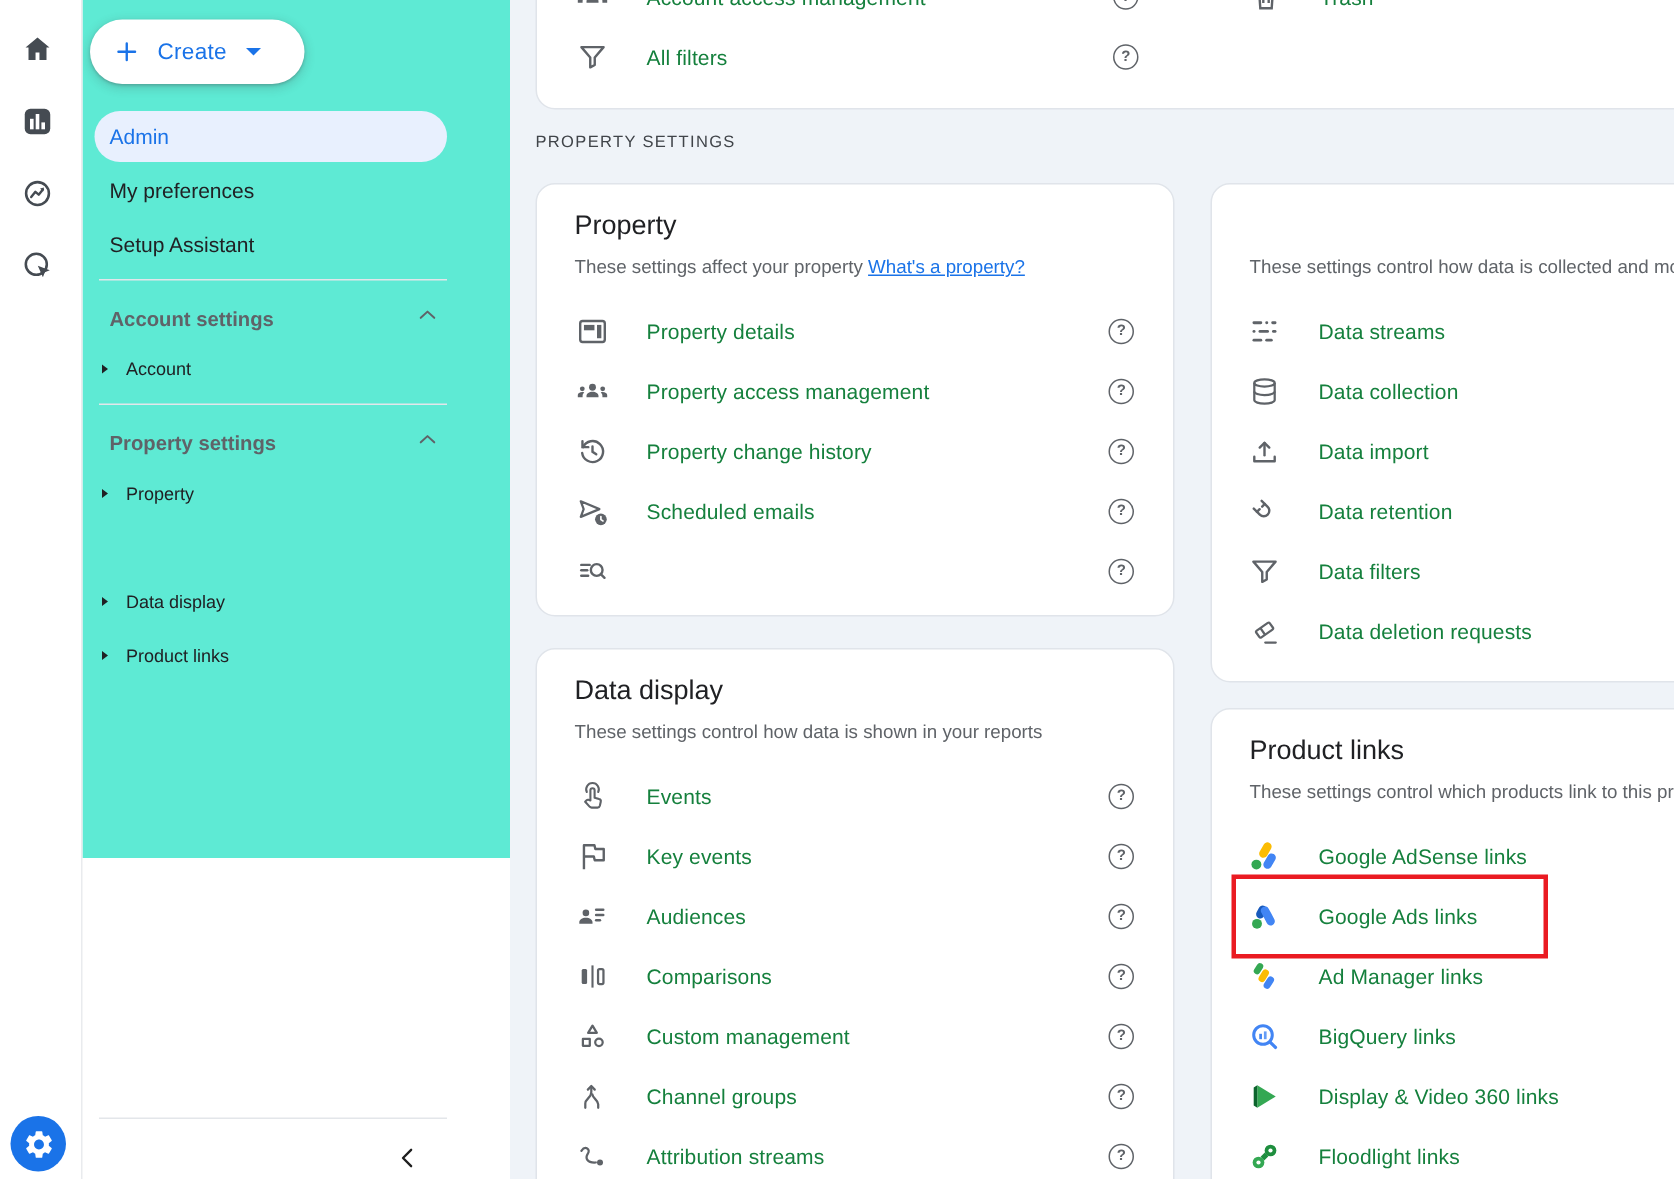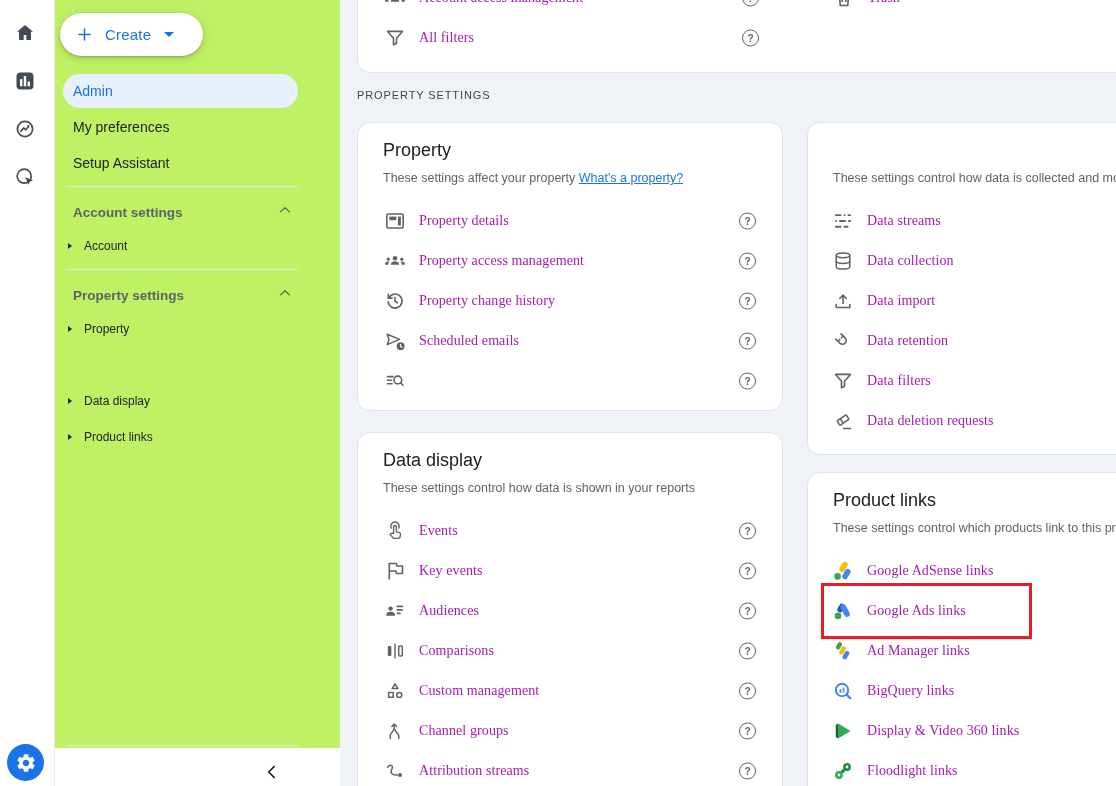--- a/index.html
+++ b/index.html
@@ -6,21 +6,21 @@
   body{width:1116px;height:786px;position:relative;overflow:hidden;background:#fff;
        font-family:"Liberation Sans",sans-serif;color:#202124;}
   svg{display:block;}
   
   .rail{position:absolute;left:0;top:0;width:54px;height:786px;background:#fff;
         border-right:1px solid #e9ebee;z-index:6;}
   .rail-ic{position:absolute;left:13px;width:24px;height:24px;}
   .gearbtn{position:absolute;left:7px;top:744px;width:37px;height:37px;border-radius:50%;
            background:#1a73e8;display:flex;align-items:center;justify-content:center;}
   
-  .nav{position:absolute;left:54px;top:0;width:286px;height:748px;background:#bef264;z-index:5;}
+  .nav{position:absolute;left:54px;top:0;width:286px;height:572px;background:#5eead4;z-index:5;}
   .create{position:absolute;left:6px;top:13px;width:143px;height:43px;background:#fff;border-radius:22px;
           box-shadow:0 1px 2px rgba(60,64,67,.3),0 2px 6px 2px rgba(60,64,67,.15);
           display:flex;align-items:center;padding:0 15px;box-sizing:border-box;cursor:pointer;}
   .create-label{color:#1a73e8;font-size:15px;font-weight:500;letter-spacing:.2px;margin-left:11px;}
   .caret{width:0;height:0;border-left:5px solid transparent;border-right:5px solid transparent;
          border-top:5.5px solid #1a73e8;margin-left:13px;}
   .selpill{position:absolute;left:9px;top:74px;width:235px;height:34px;background:#e8f0fe;border-radius:17px;
            display:flex;align-items:center;padding-left:10px;box-sizing:border-box;
            color:#1a73e8;font-weight:500;font-size:14px;cursor:pointer;}
   .navitem{position:absolute;left:0;width:250px;height:36px;display:flex;align-items:center;
@@ -38,21 +38,21 @@
   .main{position:absolute;left:340px;top:0;width:776px;height:786px;background:#eff3f8;}
   .card{position:absolute;background:#fff;border:1px solid #e0e4ea;border-radius:13px;
         box-sizing:border-box;overflow:hidden;}
   .card-title{position:absolute;left:25px;top:17px;font-size:18px;color:#202124;}
   .card-sub{position:absolute;left:25px;top:48px;font-size:12.5px;color:#5f6368;white-space:nowrap;}
   .card-sub a{color:#1a73e8;text-decoration:underline;cursor:pointer;}
   .row{position:absolute;left:0;width:100%;height:40px;display:flex;align-items:center;
        padding-left:25px;box-sizing:border-box;cursor:pointer;}
   .cardR .row{padding-left:23px;}
   .ric{width:24px;height:24px;flex:0 0 24px;}
-  .rlabel{margin-left:12px;font-size:14px;color:#a21caf;letter-spacing:.1px;white-space:nowrap;font-family:Liberation Serif, serif;}
+  .rlabel{margin-left:24px;font-size:14px;color:#15803d;letter-spacing:.1px;white-space:nowrap;}
   .help{position:absolute;right:26px;top:50%;transform:translateY(-50%);width:15px;height:15px;
         border:1.4px solid #5f6368;border-radius:50%;color:#5f6368;font-size:10px;font-weight:700;
         display:flex;align-items:center;justify-content:center;cursor:pointer;}
   .topcard .help{right:auto;left:384px;}
   .trash-row{left:449px;width:300px;}
   .seclabel{position:absolute;left:17px;top:89px;font-size:11px;font-weight:500;color:#404449;
             letter-spacing:.9px;}
   .redbox{position:absolute;left:481px;top:583px;width:205px;height:50px;border:3px solid #ea1b22;
           z-index:9;pointer-events:none;}
 </style>

